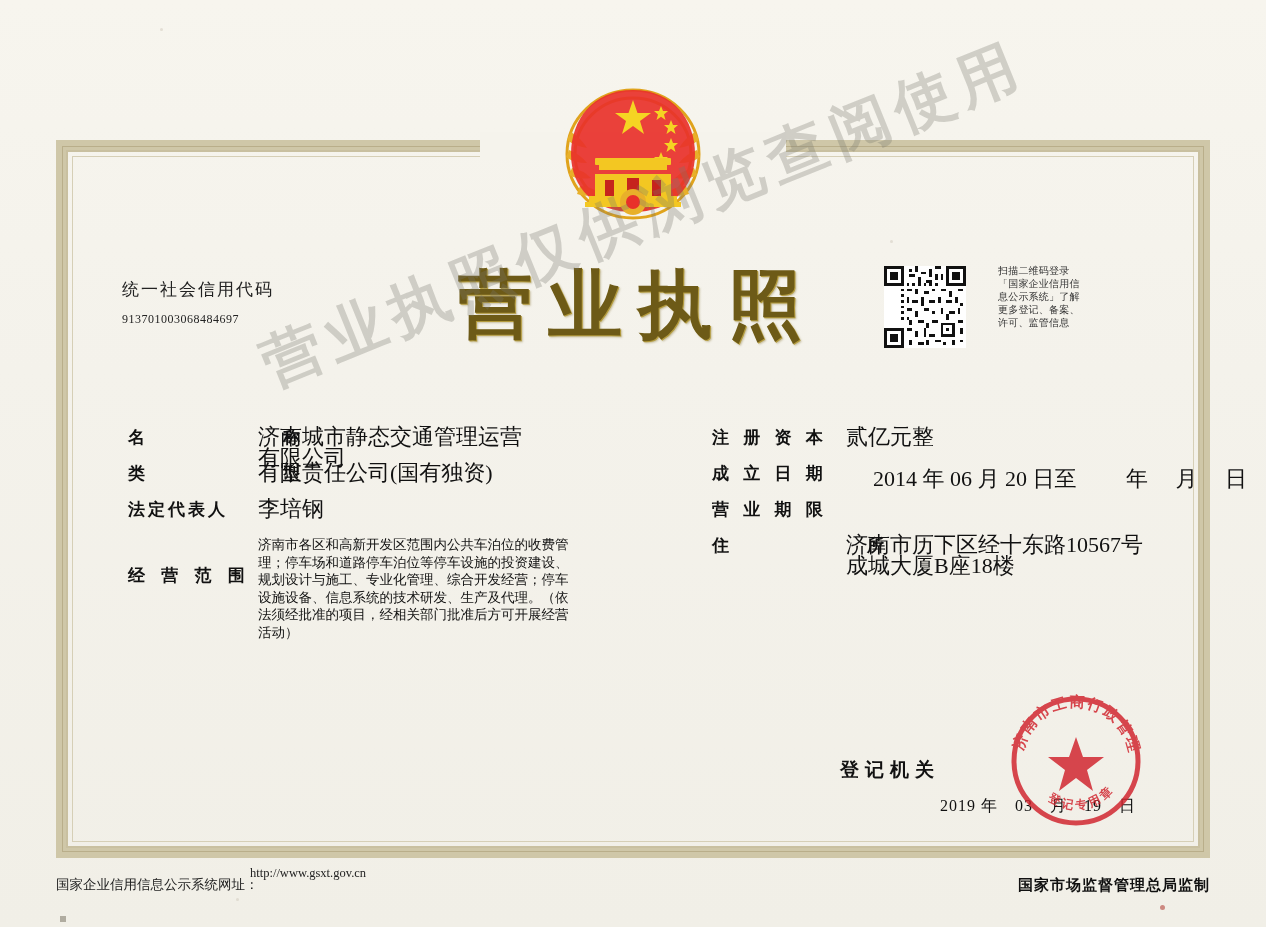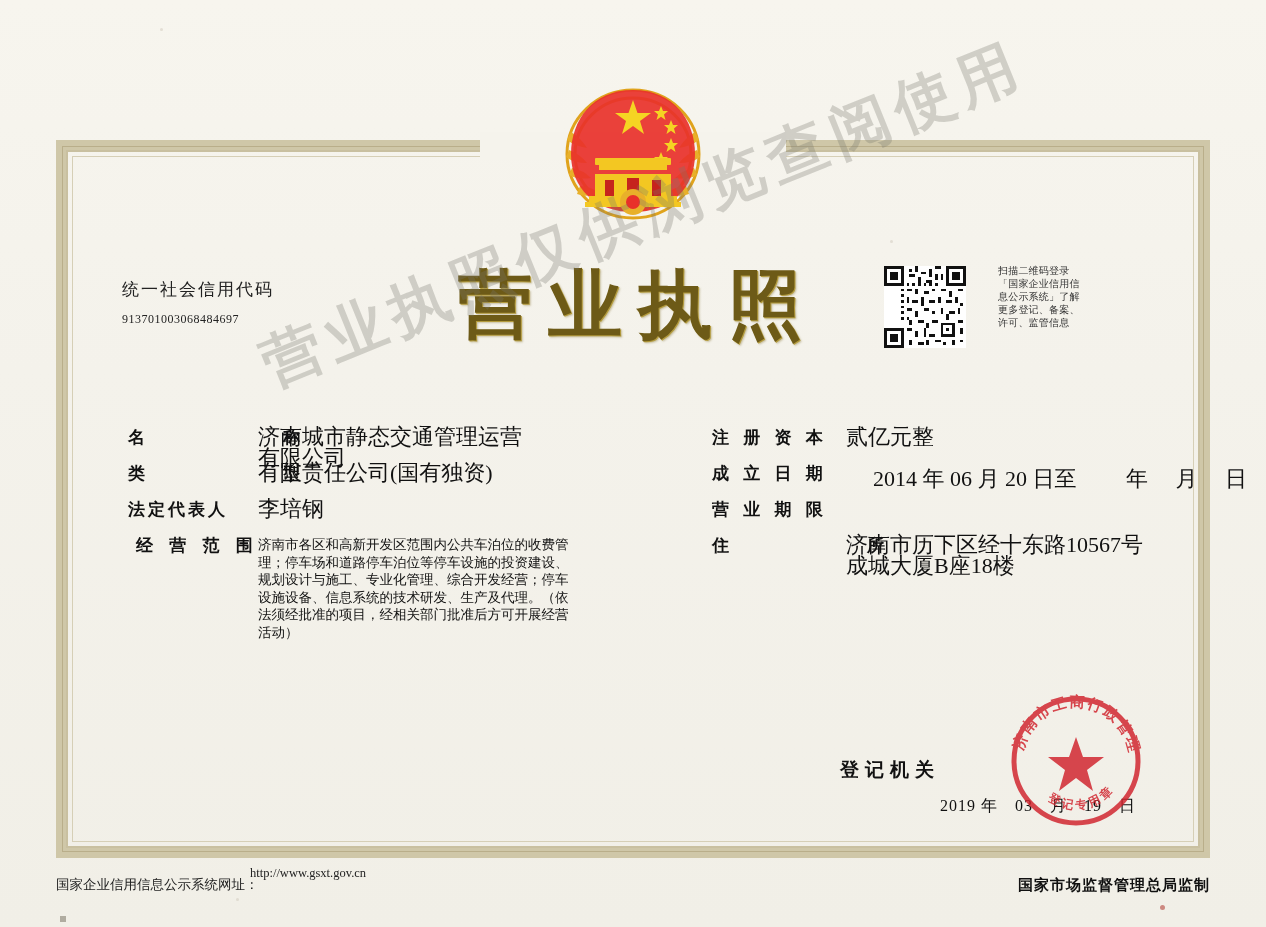--- a/index.html
+++ b/index.html
@@ -409,21 +409,21 @@
 
   <div class="f-label" style="left:128px;top:426px;letter-spacing:14px;">名　　　　称</div>
   <div class="f-value" style="left:258px;top:426px;width:272px;">济南城市静态交通管理运营有限公司</div>
 
   <div class="f-label" style="left:128px;top:462px;letter-spacing:14px;">类　　　　型</div>
   <div class="f-value" style="left:258px;top:462px;width:300px;">有限责任公司(国有独资)</div>
 
   <div class="f-label" style="left:128px;top:498px;letter-spacing:3px;">法定代表人</div>
   <div class="f-value" style="left:258px;top:498px;width:220px;">李培钢</div>
 
-  <div class="f-label" style="left:128px;top:534px;letter-spacing:6px;margin-left:8px;">经 营 范 围</div>
+  <div class="f-label" style="left:128px;top:564px;letter-spacing:6px;">经 营 范 围</div>
   <div class="f-value multi" style="left:258px;top:536px;width:322px;">济南市各区和高新开发区范围内公共车泊位的收费管理；停车场和道路停车泊位等停车设施的投资建设、规划设计与施工、专业化管理、综合开发经营；停车设施设备、信息系统的技术研发、生产及代理。（依法须经批准的项目，经相关部门批准后方可开展经营活动）</div>
 
   <div class="f-label" style="left:712px;top:426px;letter-spacing:5px;">注 册 资 本</div>
   <div class="f-value" style="left:846px;top:426px;width:300px;">贰亿元整</div>
 
   <div class="f-label" style="left:712px;top:462px;letter-spacing:5px;">成 立 日 期</div>
 
   <div class="f-label" style="left:712px;top:498px;letter-spacing:5px;">营 业 期 限</div>
   <div class="f-value" style="left:846px;top:468px;width:330px;white-space:nowrap;margin-left:27px;">2014 年 06 月 20 日至　　 年　 月　 日</div>
 

